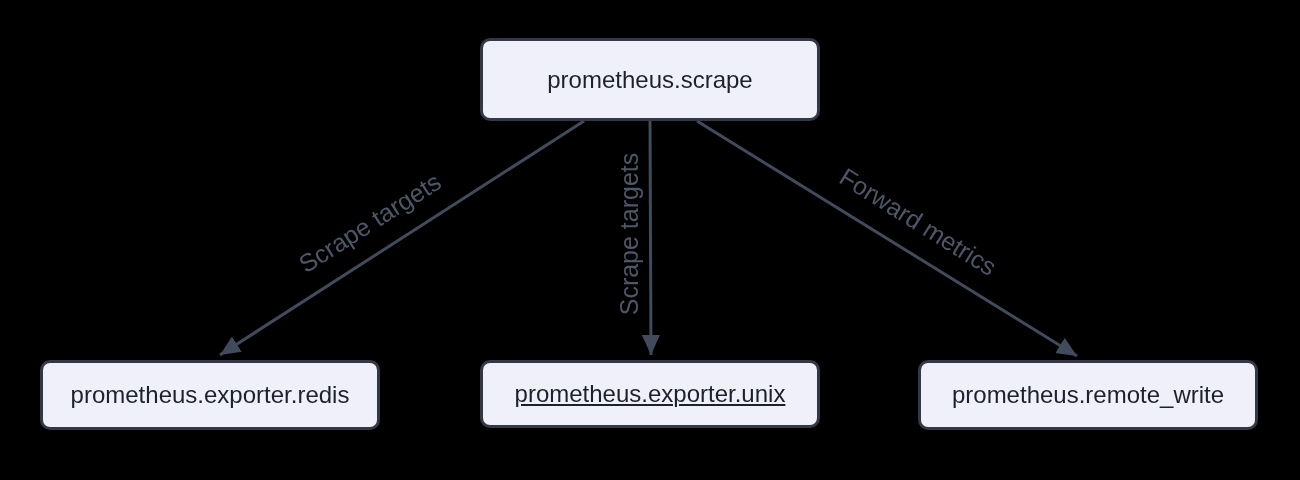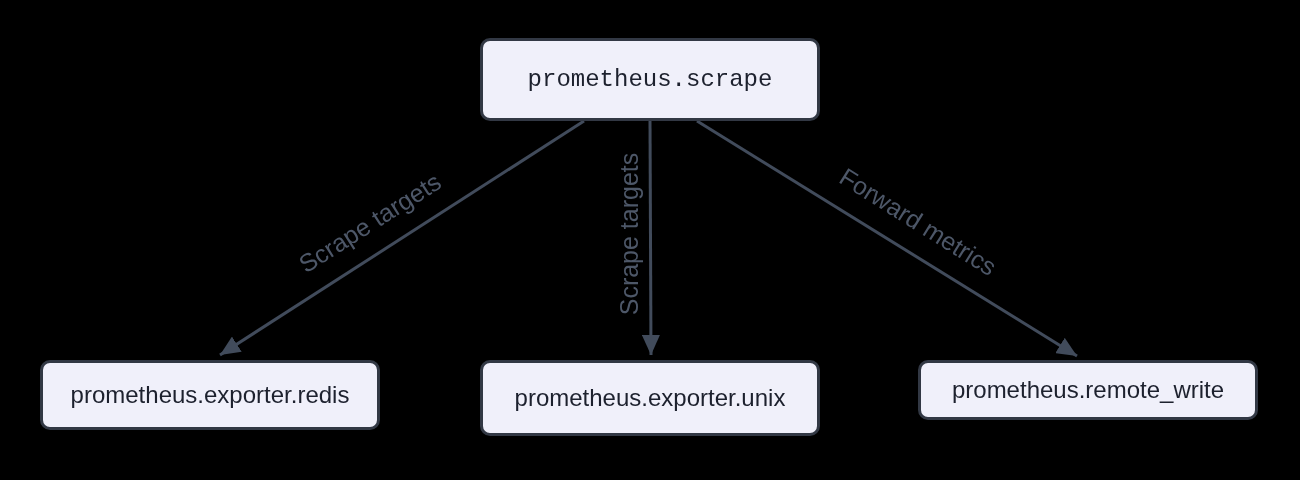--- a/index.html
+++ b/index.html
@@ -36,24 +36,24 @@
     display: flex;
     align-items: center;
     justify-content: center;
     background: var(--node-fill);
     border: 3px solid var(--node-border);
     border-radius: 10px;
     color: var(--node-text);
     font-size: 24px;
     text-align: center;
   }
-  .node-top    { left: 480px; top: 38px;  width: 340px; height: 83px; font-family: Liberation Mono, monospace; }
+  .node-top    { left: 480px; top: 38px;  width: 340px; height: 83px; }
   .node-redis  { left: 40px;  top: 360px; width: 340px; height: 70px; }
-  .node-unix   { left: 480px; top: 360px; width: 340px; height: 76px; }
-  .node-remote { left: 918px; top: 360px; width: 340px; height: 60px; }
+  .node-unix   { left: 480px; top: 360px; width: 340px; height: 68px; text-decoration: underline; }
+  .node-remote { left: 918px; top: 360px; width: 340px; height: 70px; }
   .edge-label {
     position: absolute;
     color: var(--edge-label);
     font-size: 25px;
     white-space: nowrap;
   }
   .edge-label-a {
     left: 370px; top: 223px;
     transform: translate(-50%, -50%) rotate(-32.5deg);
   }

